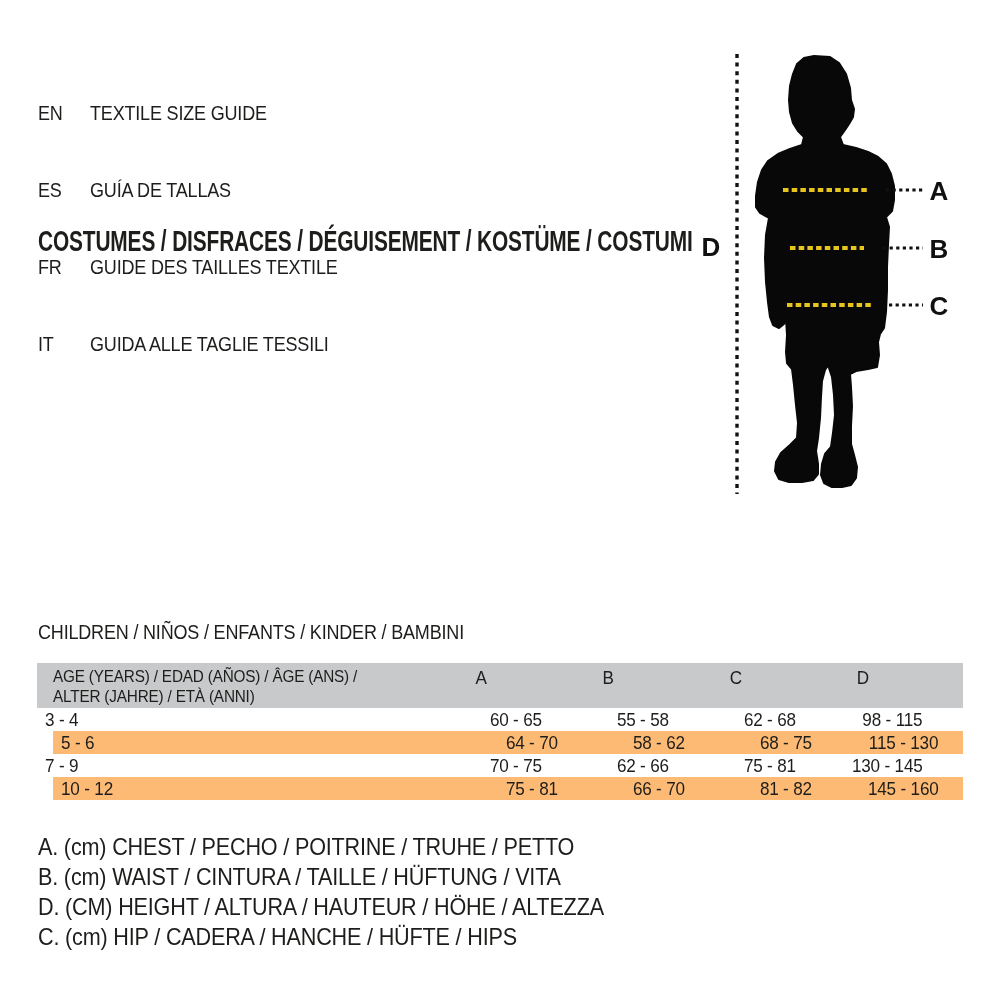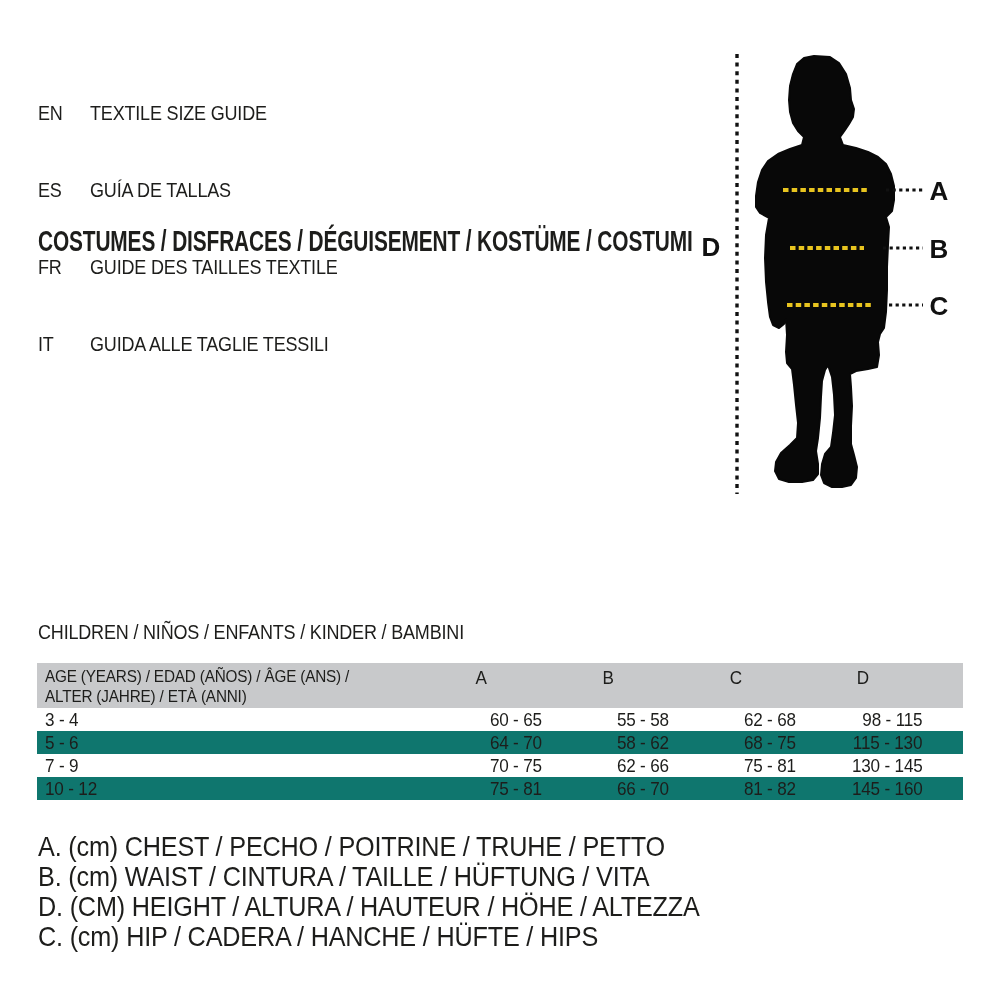--- a/index.html
+++ b/index.html
@@ -21,31 +21,31 @@
   .figure { position:absolute; left:690px; top:30px; }
   .figure text { font-family:"Liberation Sans", sans-serif; font-weight:700; font-size:26px; fill:#111111; }
 
   .children-label { position:absolute; left:38px; top:621px; font-size:20px; }
 
   .size-table { position:absolute; left:37px; top:663px; width:926px; font-size:19px; }
   .thead {
     background:#c8c9cb; height:45px; box-sizing:border-box; padding-top:4px;
     display:grid; grid-template-columns:381px 127px 127px 127px 127px 1fr;
   }
-  .th-age { padding-left:8px; font-size:17px; line-height:20px; }
+  .th-age { padding-left:16px; font-size:17px; line-height:20px; }
   .th-col { text-align:center; font-size:19px; line-height:20px; padding-top:1px; }
   .trow {
     display:grid; grid-template-columns:381px 127px 127px 127px 127px 1fr;
     height:23px; align-items:center;
   }
-  .trow.alt { background:#0f766e; }
+  .trow.alt { background:#fdba74;margin-left:16px; }
   .td-age { padding-left:8px; }
   .td-num { text-align:right; }
 
-  .legend { position:absolute; left:38px; top:832px; font-size:28px; line-height:30px; }
+  .legend { position:absolute; left:38px; top:832px; font-size:24px; line-height:30px; }
 </style>
 </head>
 <body>
 
 <div class="canvas">
 
   <div class="lang-list">
     <div class="lang-row">
       <span class="lang-code"><span class="cx">EN</span></span>
       <span class="cx">TEXTILE SIZE GUIDE</span>

